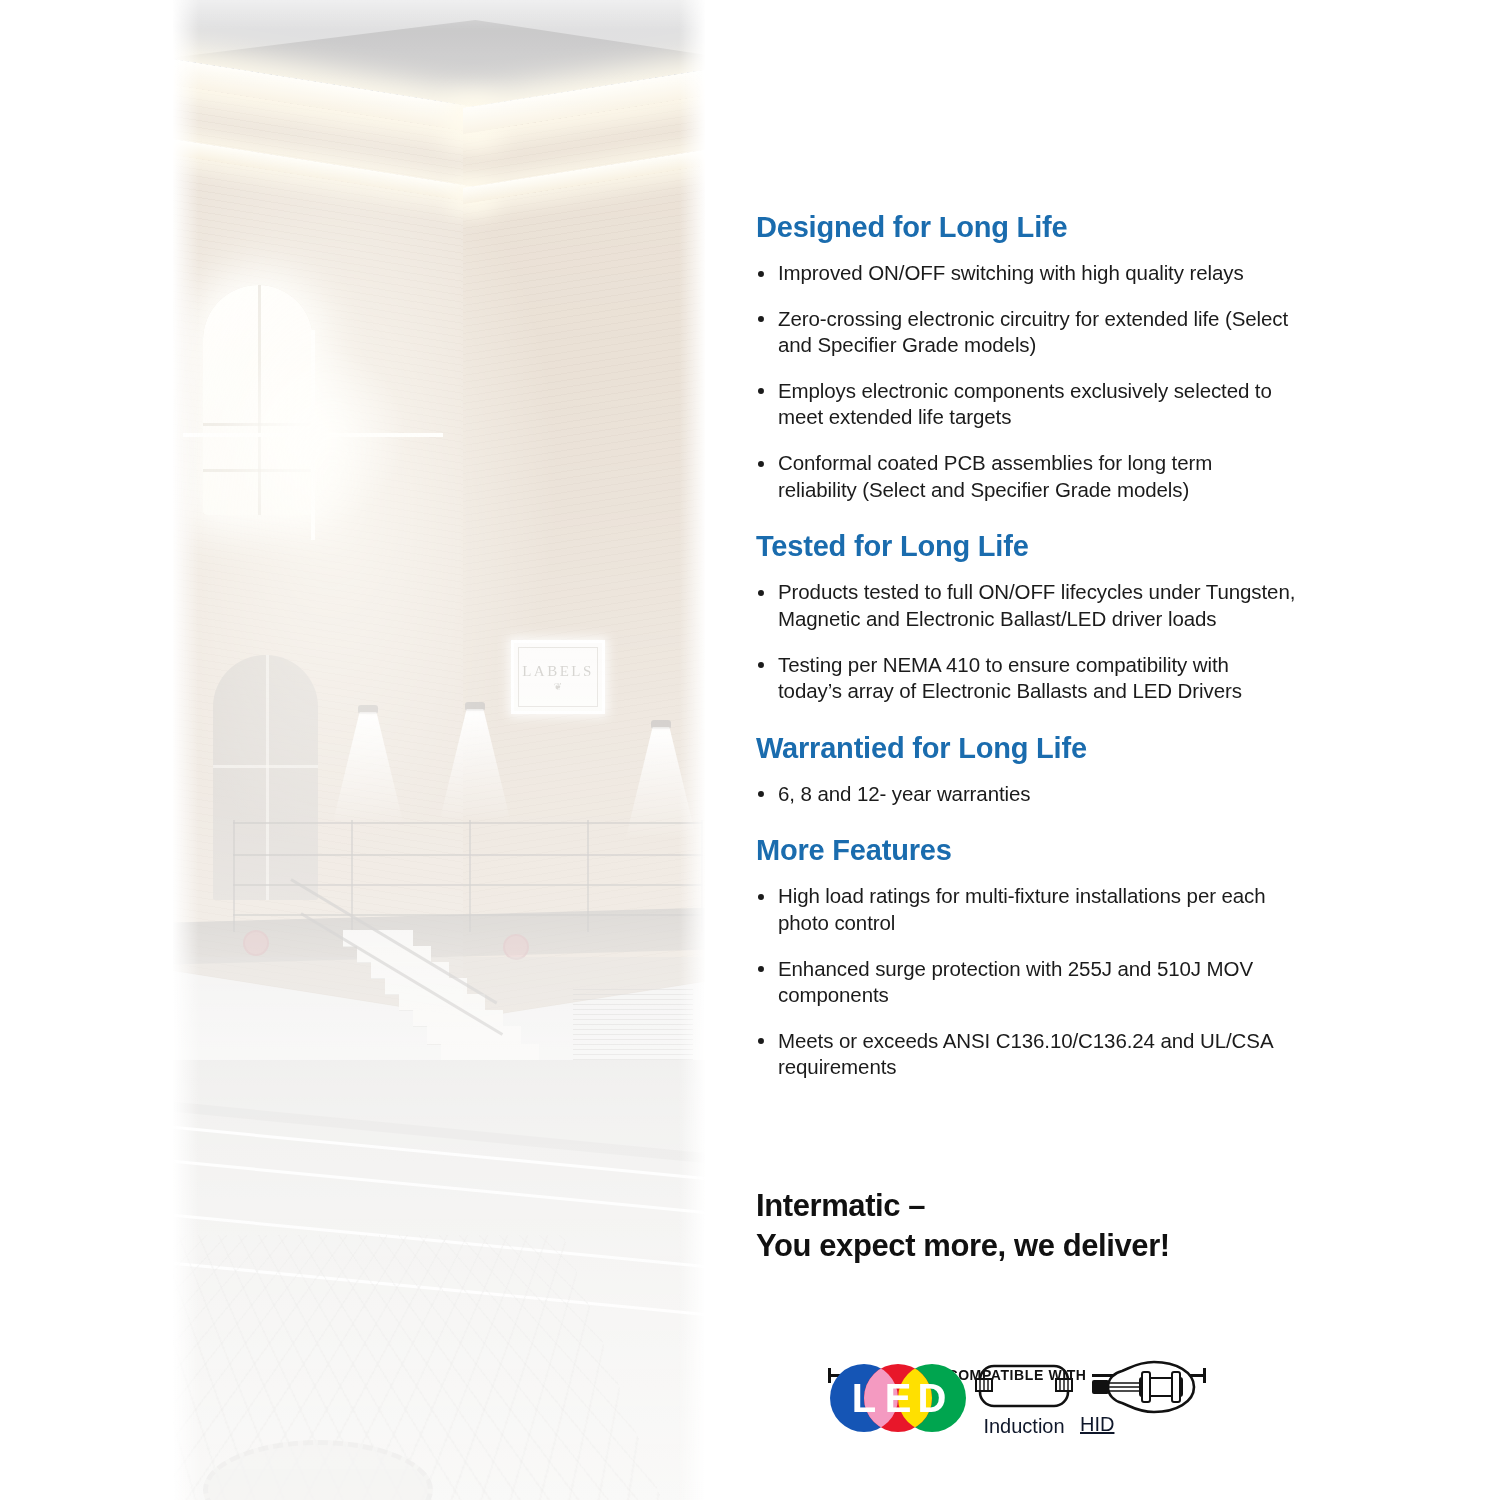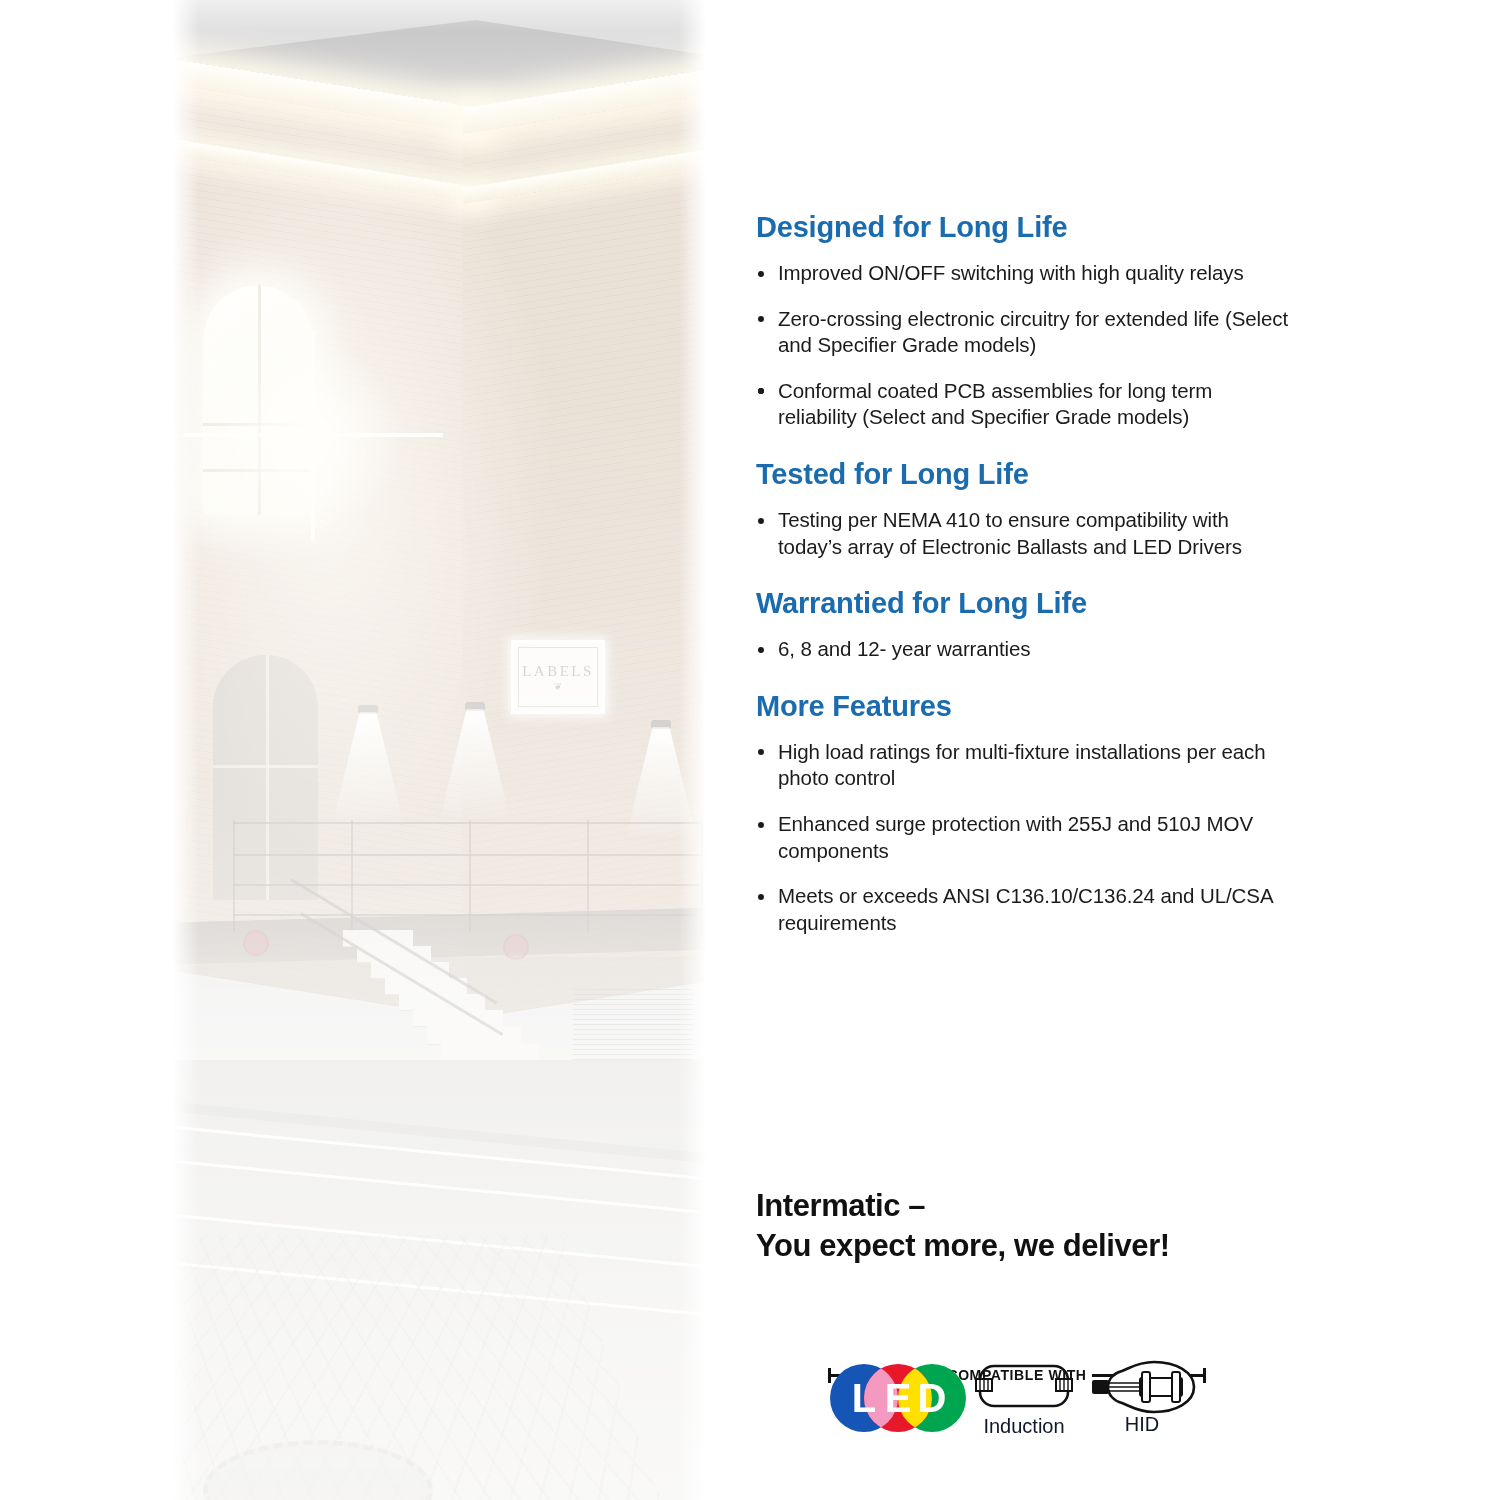--- a/index.html
+++ b/index.html
@@ -402,31 +402,36 @@
       <li class="bullet-item">
         <span class="bullet-dot"></span>
         <span>Improved ON/OFF switching with high quality relays</span>
       </li>
       <li class="bullet-item">
         <span class="bullet-dot"></span>
         <span>Zero-crossing electronic circuitry for extended life (Select and Specifier Grade models)</span>
       </li>
       <li class="bullet-item">
         <span class="bullet-dot"></span>
+        <span>Employs electronic components exclusively selected to meet extended life targets</span>
       </li>
       <li class="bullet-item">
         <span class="bullet-dot"></span>
         <span>Conformal coated PCB assemblies for long term reliability (Select and Specifier Grade models)</span>
       </li>
     </ul>
   </div>
 
   <div class="section">
     <h2 class="section-heading">Tested for Long Life</h2>
     <ul class="bullet-list">
+      <li class="bullet-item">
+        <span class="bullet-dot"></span>
+        <span>Products tested to full ON/OFF lifecycles under Tungsten, Magnetic and Electronic Ballast/LED driver loads</span>
+      </li>
       <li class="bullet-item">
         <span class="bullet-dot"></span>
         <span>Testing per NEMA 410 to ensure compatibility with today’s array of Electronic Ballasts and LED Drivers</span>
       </li>
     </ul>
   </div>
 
   <div class="section">
     <h2 class="section-heading">Warrantied for Long Life</h2>
     <ul class="bullet-list">
@@ -521,17 +526,17 @@
         <path d="M24 29 C24 21 30 15 38 13 C46 10 54 4 70 4 C92 4 110 14 110 29
                  C110 44 92 54 70 54 C54 54 46 48 38 45 C30 43 24 37 24 29 Z" fill="#ffffff" stroke="#111" stroke-width="2.6"></path>
         <rect x="8" y="22" width="17" height="14" rx="2" fill="#111"></rect>
         <line x1="25" y1="25" x2="58" y2="25" stroke="#111" stroke-width="1.3"></line>
         <line x1="25" y1="29" x2="58" y2="29" stroke="#111" stroke-width="1.3"></line>
         <line x1="25" y1="33" x2="58" y2="33" stroke="#111" stroke-width="1.3"></line>
         <rect x="56" y="20" width="42" height="18" rx="2" fill="#ffffff" stroke="#111" stroke-width="2"></rect>
         <rect x="58" y="14" width="8" height="30" rx="2" fill="#ffffff" stroke="#111" stroke-width="2"></rect>
         <rect x="88" y="14" width="8" height="30" rx="2" fill="#ffffff" stroke="#111" stroke-width="2"></rect>
       </svg>
-      <div class="icon-caption" style="text-align:center; margin-left:-4px; margin-top:-6px;">HID</div>
+      <div class="icon-caption" style="text-align:left; margin-left:-4px; margin-top:-6px;text-decoration:underline;">HID</div>
     </div>
 
   </div>
 </div>
 
 </body></html>

